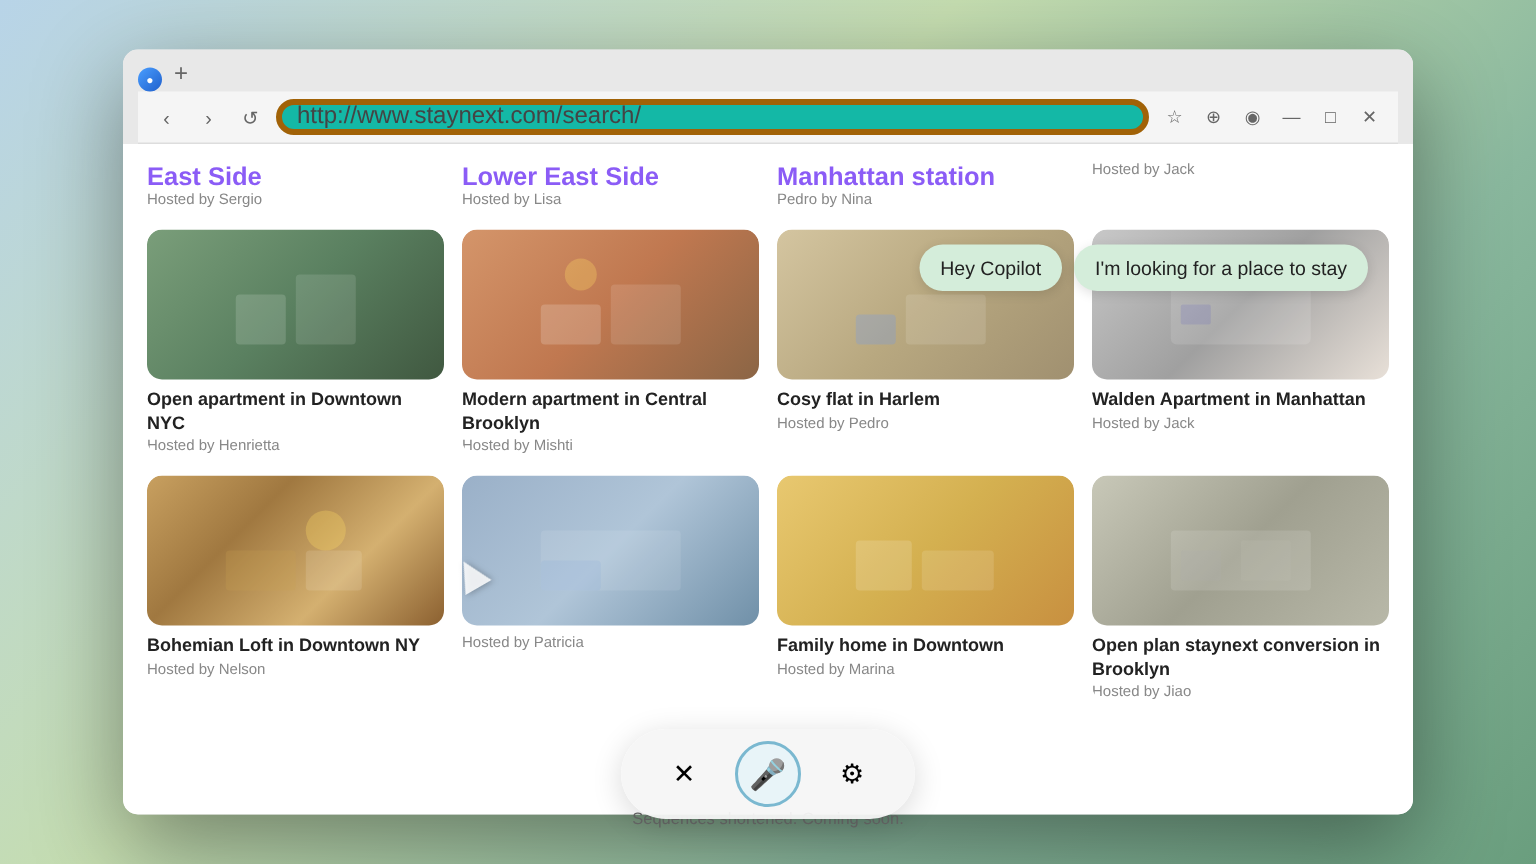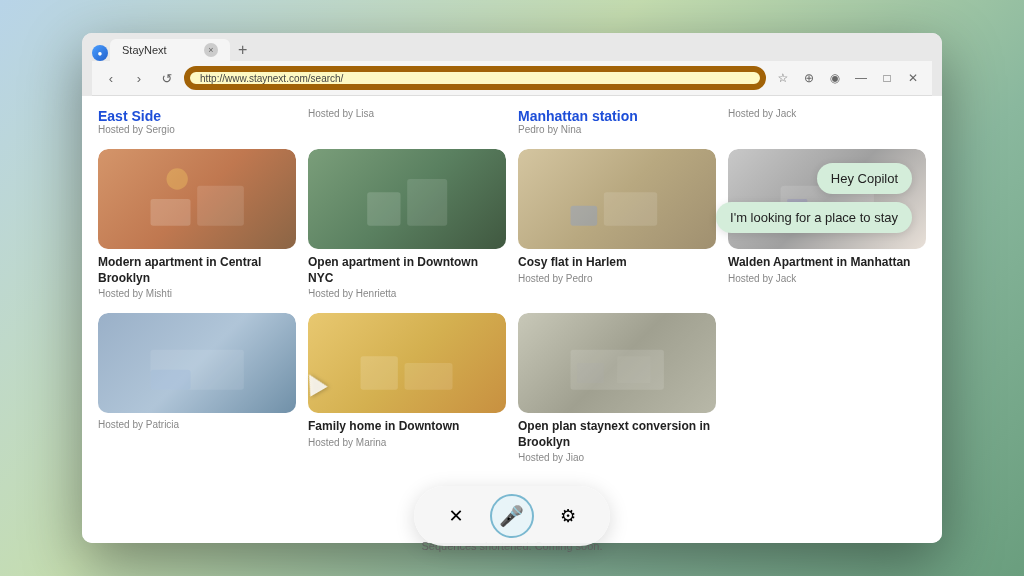--- a/index.html
+++ b/index.html
@@ -114,25 +114,25 @@
       display: flex;
       align-items: center;
       justify-content: center;
       color: #666;
       font-size: 13px;
     }
 
     .address-bar {
       flex: 1;
       height: 24px;
-      background: #fef9c3;
-      border: 6px solid #a16207;
+      background: #14b8a6;
+      border: 4px solid #a16207;
       border-radius: 12px;
       padding: 0 10px;
-      font-size: 10px;
+      font-size: 16px;
       color: #444;
       display: flex;
       align-items: center;
       gap: 4px;
     }
 
     .toolbar-actions {
       display: flex;
       gap: 4px;
     }
@@ -219,37 +219,37 @@
       gap: 12px;
       margin-bottom: 14px;
       padding-top: 12px;
     }
 
     .partial-card {
       padding: 0;
     }
 
     .partial-title {
-      font-size: 14px;
+      font-size: 17px;
       font-weight: 600;
-      color: #1d4ed8;
+      color: #8b5cf6;
     }
 
     .partial-host {
       font-size: 10px;
       color: #888;
     }
 
     
     .copilot-overlay {
       position: absolute;
       top: 130px;
       right: 30px;
       display: flex;
-      flex-direction: column;
+      flex-direction: row;
       align-items: flex-end;
       gap: 8px;
       z-index: 10;
     }
 
     .chat-bubble {
       background: #d4edda;
       border-radius: 16px;
       padding: 8px 14px;
       font-size: 13px;
@@ -342,24 +342,20 @@
 </head>
 <body>
 
 <div class="browser-window">
 
   <div class="browser-chrome">
     <div class="browser-tabs-row">
       <div class="browser-favicon-area">
         <span class="browser-favicon">●</span>
       </div>
-      <div class="browser-tab">
-        <span>StayNext</span>
-        <span class="tab-close">×</span>
-      </div>
       <button class="tab-new">+</button>
     </div>
 
     <div class="browser-toolbar">
       <button class="nav-btn">‹</button>
       <button class="nav-btn">›</button>
       <button class="nav-btn">↺</button>
       <div class="address-bar">
         <span>http://www.staynext.com/search/</span>
       </div>
@@ -375,59 +371,60 @@
   </div>
 
   <div class="page-content">
 
     <div class="top-partial-row">
       <div class="partial-card">
         <div class="partial-title">East Side</div>
         <div class="partial-host">Hosted by Sergio</div>
       </div>
       <div class="partial-card">
+        <div class="partial-title">Lower East Side</div>
         <div class="partial-host">Hosted by Lisa</div>
       </div>
       <div class="partial-card">
         <div class="partial-title">Manhattan station</div>
         <div class="partial-host">Pedro by Nina</div>
       </div>
       <div class="partial-card">
         <div class="partial-title"></div>
         <div class="partial-host">Hosted by Jack</div>
       </div>
     </div>
 
     <div class="listing-row">
       <div class="listing-card">
+        <div class="card-image img-downtown-nyc">
+          <div class="card-image-placeholder">
+            <svg viewBox="0 0 80 60" xmlns="http://www.w3.org/2000/svg">
+              <rect x="10" y="25" width="25" height="25" rx="2" fill="rgba(255,255,255,0.25)"></rect>
+              <rect x="40" y="15" width="30" height="35" rx="2" fill="rgba(255,255,255,0.2)"></rect>
+            </svg>
+          </div>
+        </div>
+        <div class="card-title">Open apartment in Downtown NYC</div>
+        <div class="card-host">Hosted by Henrietta</div>
+      </div>
+      <div class="listing-card">
         <div class="card-image img-brooklyn">
           <div class="card-image-placeholder">
             <svg viewBox="0 0 80 60" xmlns="http://www.w3.org/2000/svg">
               <rect x="5" y="30" width="30" height="20" rx="2" fill="rgba(255,255,255,0.3)"></rect>
               <rect x="40" y="20" width="35" height="30" rx="2" fill="rgba(255,255,255,0.2)"></rect>
               <circle cx="25" cy="15" r="8" fill="rgba(255,220,100,0.5)"></circle>
             </svg>
           </div>
         </div>
         <div class="card-title">Modern apartment in Central Brooklyn</div>
         <div class="card-host">Hosted by Mishti</div>
       </div>
       <div class="listing-card">
-        <div class="card-image img-downtown-nyc">
-          <div class="card-image-placeholder">
-            <svg viewBox="0 0 80 60" xmlns="http://www.w3.org/2000/svg">
-              <rect x="10" y="25" width="25" height="25" rx="2" fill="rgba(255,255,255,0.25)"></rect>
-              <rect x="40" y="15" width="30" height="35" rx="2" fill="rgba(255,255,255,0.2)"></rect>
-            </svg>
-          </div>
-        </div>
-        <div class="card-title">Open apartment in Downtown NYC</div>
-        <div class="card-host">Hosted by Henrietta</div>
-      </div>
-      <div class="listing-card">
         <div class="card-image img-harlem">
           <div class="card-image-placeholder">
             <svg viewBox="0 0 80 60" xmlns="http://www.w3.org/2000/svg">
               <rect x="5" y="35" width="20" height="15" rx="2" fill="rgba(100,150,255,0.4)"></rect>
               <rect x="30" y="25" width="40" height="25" rx="2" fill="rgba(255,255,255,0.2)"></rect>
             </svg>
           </div>
         </div>
         <div class="card-title">Cosy flat in Harlem</div>
         <div class="card-host">Hosted by Pedro</div>
@@ -440,20 +437,33 @@
               <rect x="10" y="30" width="15" height="10" rx="1" fill="rgba(100,100,200,0.3)"></rect>
             </svg>
           </div>
         </div>
         <div class="card-title">Walden Apartment in Manhattan</div>
         <div class="card-host">Hosted by Jack</div>
       </div>
     </div>
 
     <div class="listing-row">
+      <div class="listing-card">
+        <div class="card-image img-bohemian">
+          <div class="card-image-placeholder">
+            <svg viewBox="0 0 80 60" xmlns="http://www.w3.org/2000/svg">
+              <rect x="5" y="30" width="35" height="20" rx="2" fill="rgba(200,160,80,0.4)"></rect>
+              <circle cx="55" cy="20" r="10" fill="rgba(255,220,100,0.5)"></circle>
+              <rect x="45" y="30" width="28" height="20" rx="2" fill="rgba(255,255,255,0.2)"></rect>
+            </svg>
+          </div>
+        </div>
+        <div class="card-title">Bohemian Loft in Downtown NY</div>
+        <div class="card-host">Hosted by Nelson</div>
+      </div>
       <div class="listing-card">
         <div class="card-image img-highrise">
           <div class="card-image-placeholder">
             <svg viewBox="0 0 80 60" xmlns="http://www.w3.org/2000/svg">
               <rect x="5" y="20" width="70" height="30" rx="2" fill="rgba(255,255,255,0.15)"></rect>
               <rect x="5" y="35" width="30" height="15" rx="2" fill="rgba(150,180,220,0.4)"></rect>
             </svg>
           </div>
         </div>
         <div class="card-host">Hosted by Patricia</div>

